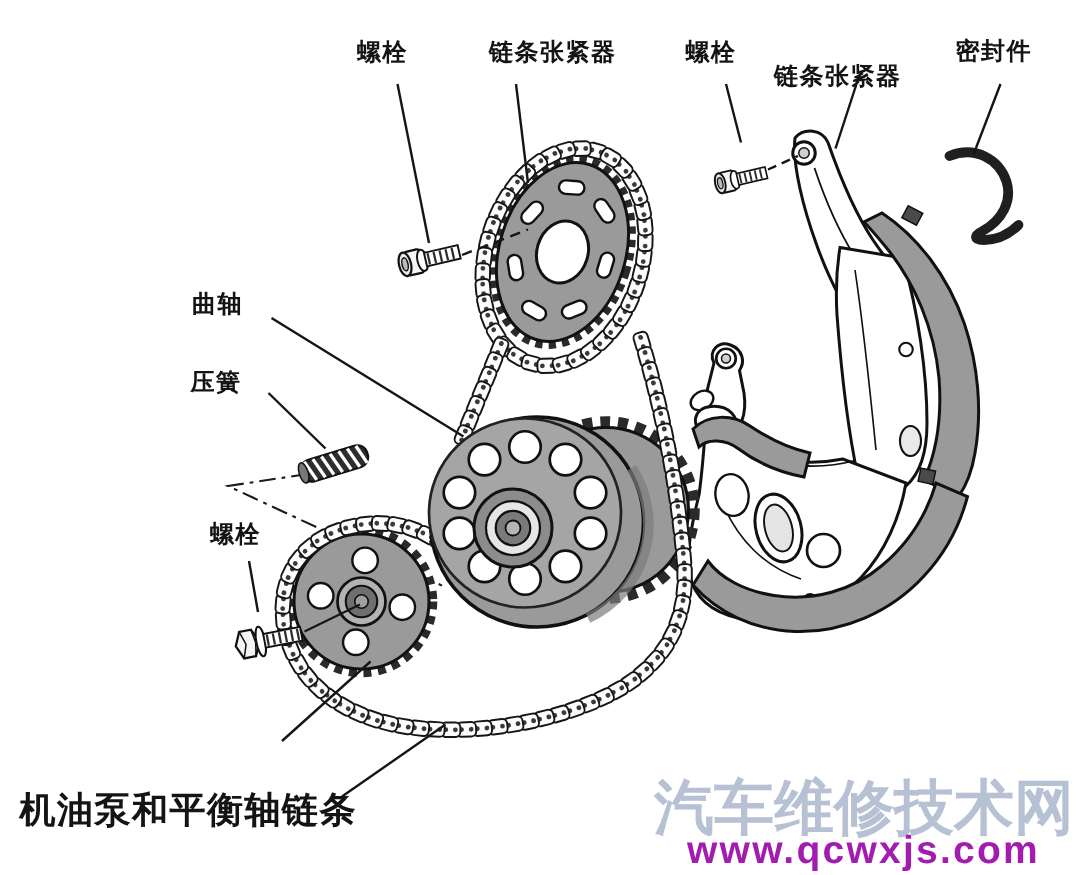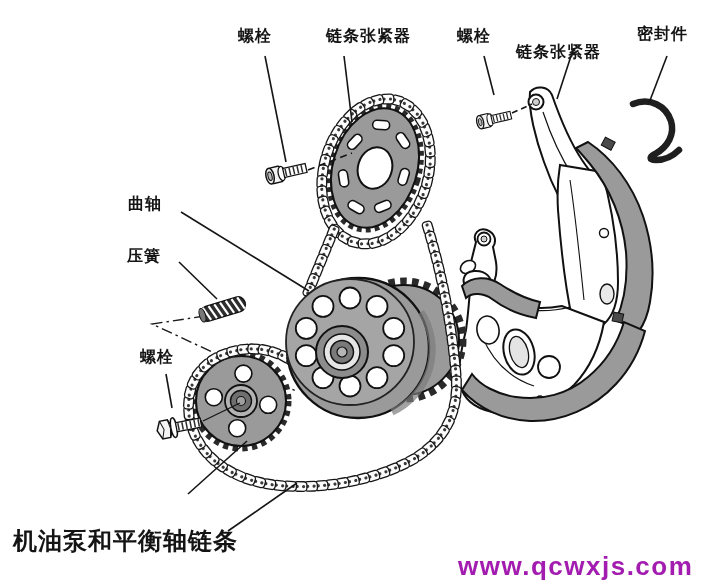--- a/index.html
+++ b/index.html
@@ -768,14 +768,15 @@
   <div class="lbl" id="lbl-bolt-top">螺栓</div>
   <div class="lbl" id="lbl-balance">链条张紧器</div>
   <div class="lbl" id="lbl-bolt-right">螺栓</div>
   <div class="lbl" id="lbl-tensioner">链条张紧器</div>
   <div class="lbl" id="lbl-seal">密封件</div>
   <div class="lbl" id="lbl-crankshaft">曲轴</div>
   <div class="lbl" id="lbl-spring">压簧</div>
   <div class="lbl" id="lbl-bolt-lower">螺栓</div>
   <div class="lbl lbl-big" id="lbl-pump-chain">机油泵和平衡轴链条</div>
 
+  <div class="wm" id="wm-name">汽车维修技术网</div>
   <div class="wm" id="wm-url">www.qcwxjs.com</div>
 </div>
 
 </body></html>

